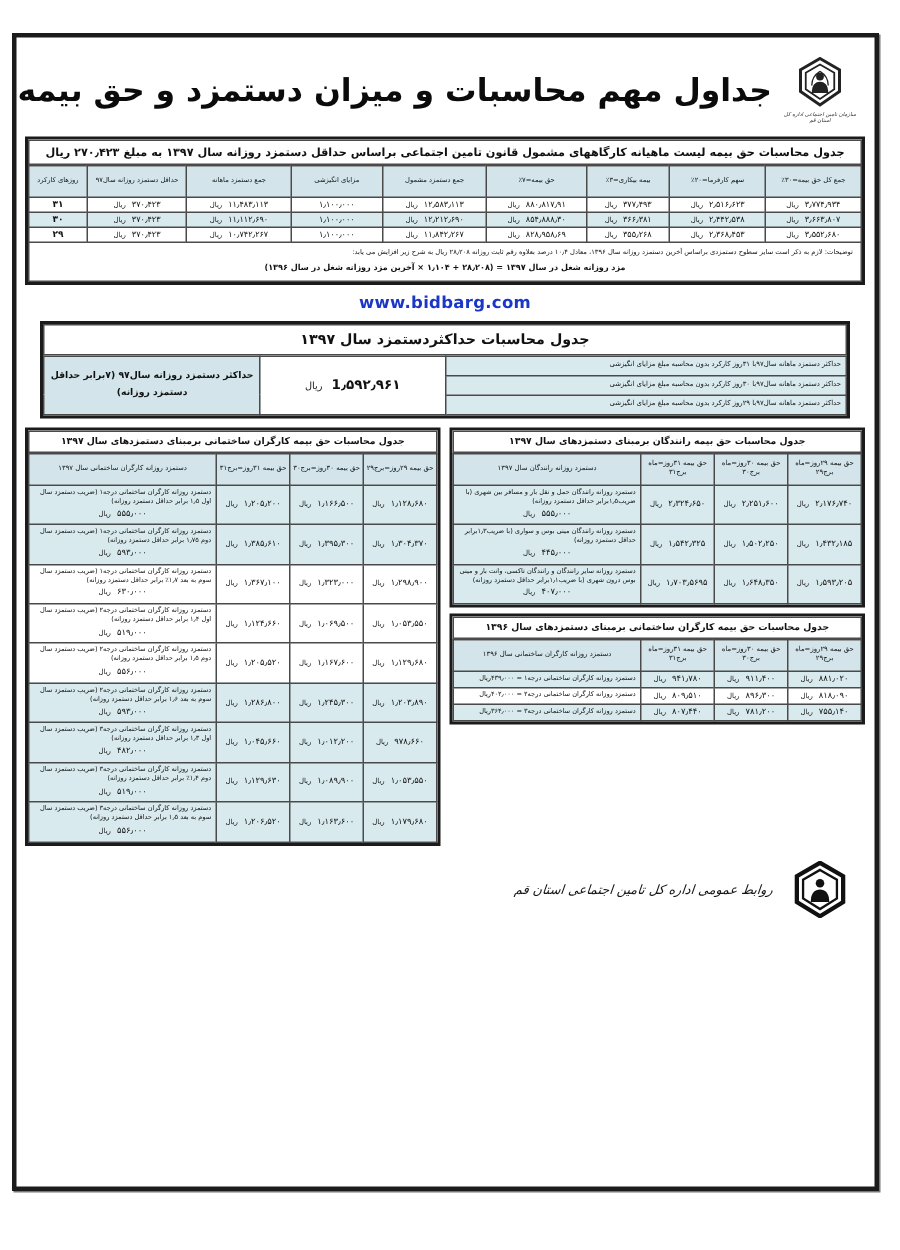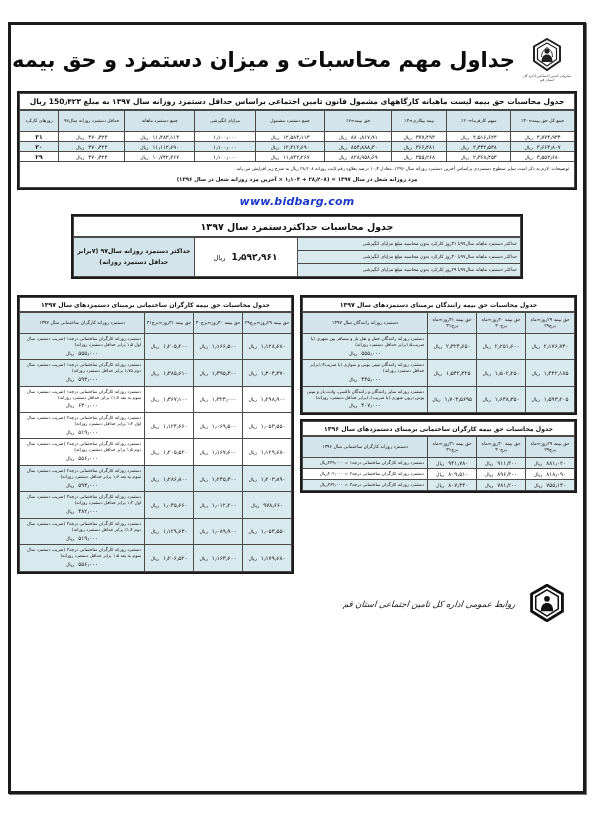--- a/index.html
+++ b/index.html
@@ -57,25 +57,25 @@
 
   .note{
     border:1px solid #4a4a4a;border-top:none;padding:3px 5px;font-size:4.5px;line-height:1.7;
     text-align:center;
   }
   .note .l1{text-align:right;}
   .note .l2{text-align:center;font-weight:bold;font-size:5.4px;margin-top:2px;}
 
   .watermark{
     text-align:center;color:#1b37c8;font-weight:bold;font-size:11px;
-    margin:5px 0 6px 0;letter-spacing:.2px;direction:ltr;font-style:italic;
+    margin:5px 0 6px 0;letter-spacing:.2px;direction:ltr;
   }
 
   
-  .t2wrap{margin:0 auto 16px auto;width:452px;}
+  .t2wrap{margin:0 auto 6px auto;width:540px;}
   #t2 .bigval{font-size:9px;font-weight:bold;text-align:center;background:#fff;}
   #t2 .bigval .r{font-size:6.5px;font-weight:normal;margin-inline-start:6px;}
   #t2 .headcell{background:#d3e5ea;font-size:6.2px;font-weight:bold;text-align:center;
                 line-height:1.7;padding:4px 3px;}
   #t2 .desc{font-size:4.6px;text-align:right;background:#d9eaee;padding:3px;line-height:1.3;}
 
   
   .cols{display:flex;gap:6px;align-items:flex-start;}
   .col{flex:1;min-width:0;}
 
@@ -107,21 +107,21 @@
         <path d="M10.5 24 C10.5 18.5 13 16.5 16 16.5 C19 16.5 21.5 18.5 21.5 24 Z" fill="#222"></path>
         <path d="M16 9.5 C12 12 10.5 15 10.5 19" fill="none" stroke="#222" stroke-width="0.9"></path>
         <path d="M16 9.5 C20 12 21.5 15 21.5 19" fill="none" stroke="#222" stroke-width="0.9"></path>
       </svg>
       <div class="logo-caption">سازمان تامین اجتماعی اداره کل استان قم</div>
     </div>
     <div class="doc-title">جداول مهم محاسبات و میزان دستمزد و حق بیمه سال ۱۳۹۷</div>
   </div>
 
   <div class="tblbox">
-    <div class="cap">جدول محاسبات حق بیمه لیست ماهیانه کارگاههای مشمول قانون تامین اجتماعی براساس حداقل دستمزد روزانه سال ۱۳۹۷ به مبلغ 150٫۴۲۳ ریال</div>
+    <div class="cap">جدول محاسبات حق بیمه لیست ماهیانه کارگاههای مشمول قانون تامین اجتماعی براساس حداقل دستمزد روزانه سال ۱۳۹۷ به مبلغ ۲۷۰٫۴۲۳ ریال</div>
     <table id="t1">
       <colgroup>
         <col style="width:11.5%">
             <col style="width:11.5%">
             <col style="width:10%">
             <col style="width:12%">
         <col style="width:12.5%">
             <col style="width:11%">
             <col style="width:12.5%">
             <col style="width:12%">

